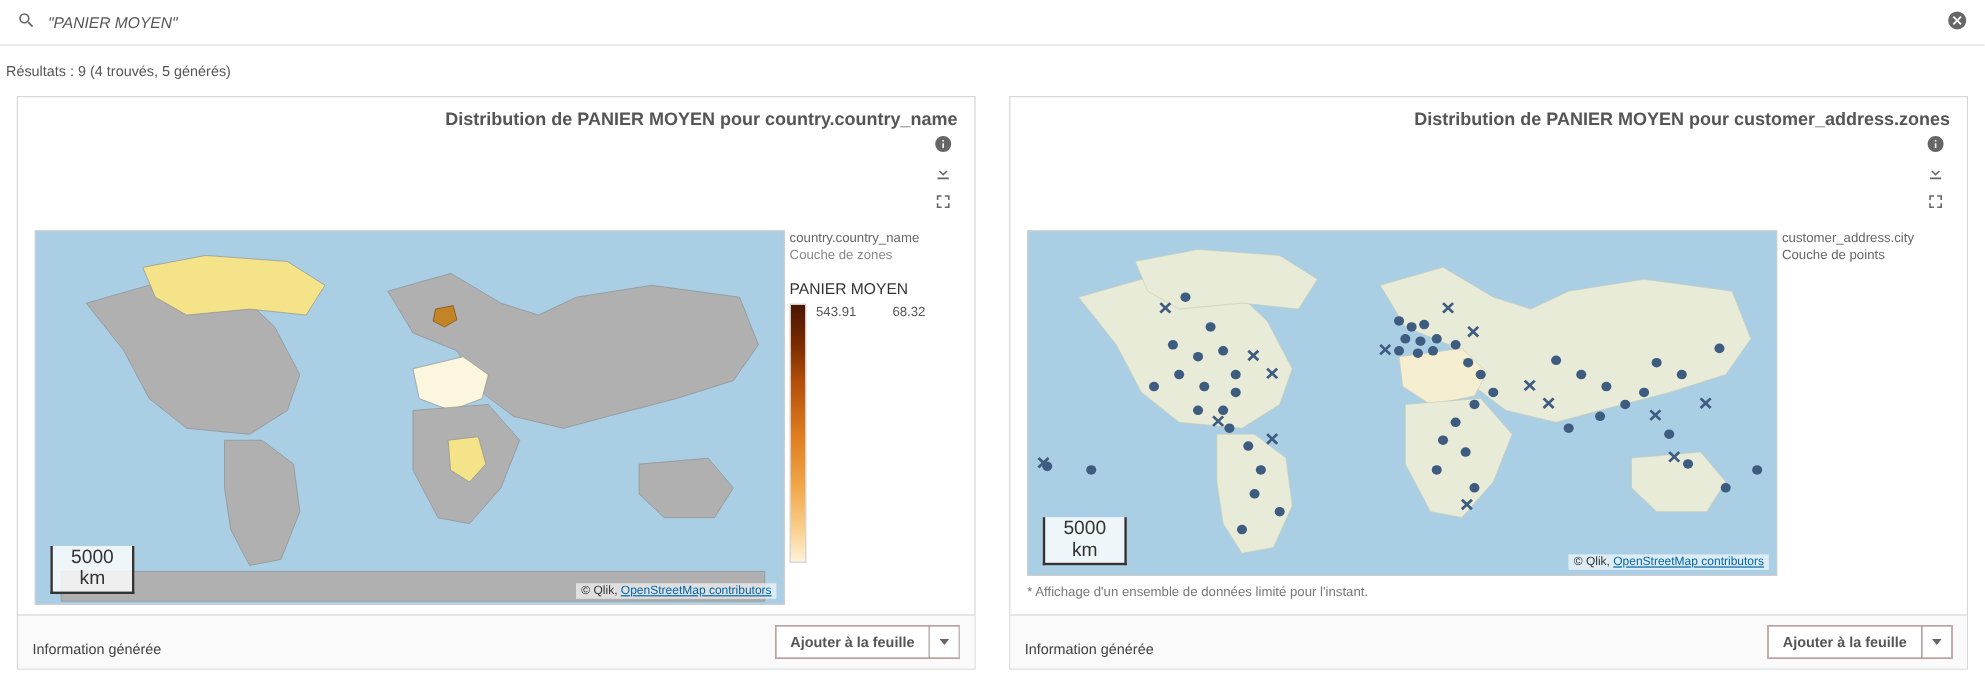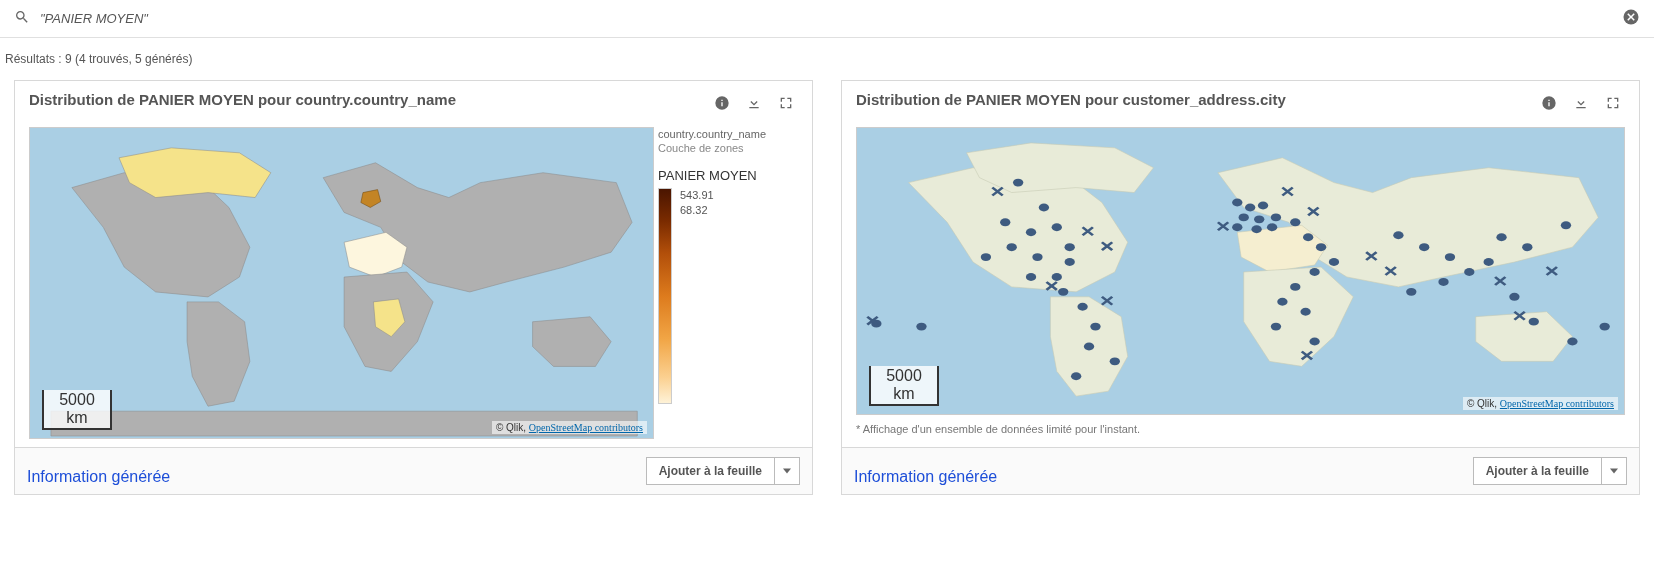--- a/index.html
+++ b/index.html
@@ -8,46 +8,46 @@
 .search-bar { display: flex; align-items: center; padding: 8px 14px; border-bottom: 1px solid #e0e0e0; }
 .search-bar .search-icon { color: #666; margin-right: 10px; }
 .search-bar .search-input { flex: 1; border: none; outline: none; font-size: 13px; color: #555; font-style: italic; }
 .search-bar .close-icon { color: #666; cursor: pointer; }
 
 .results-line { padding: 14px 5px 10px; font-size: 12px; color: #555; }
 
 .cards { display: flex; gap: 28px; padding: 4px 14px; }
 .card { flex: 1; border: 1px solid #d8d8d8; background: #fff; display: flex; flex-direction: column; }
 
-.card-header { display: flex; align-items: flex-start; padding: 10px 14px 2px; }
+.card-header { display: flex; align-items: flex-end; padding: 10px 14px 2px; flex-direction: column; }
 .card-title { font-size: 15px; font-weight: 700; color: #555; flex: 1; }
 .card-header .icon-btn { width: 24px; height: 24px; display: flex; align-items: center; justify-content: center; color: #666; cursor: pointer; margin-left: 8px; }
 
 .card-body { padding: 10px 14px 8px; flex: 1; display: flex; flex-direction: column; }
 .map-wrapper { display: flex; gap: 4px; }
 .map { position: relative; flex: 1; height: 312px; background: #aacfe4; border: 1px solid #ccc; overflow: hidden; }
 .map svg { position: absolute; inset: 0; width: 100%; height: 100%; }
 .scale-bar { position: absolute; bottom: 8px; left: 12px; font-size: 16px; color: #333; background: rgba(255,255,255,0.8); padding: 1px 3px; border-left: 2px solid #333; border-right: 2px solid #333; border-bottom: 2px solid #333; width: 70px; text-align: center; }
 .attribution { position: absolute; bottom: 4px; right: 6px; font-size: 10px; color: #333; background: rgba(255,255,255,0.6); padding: 1px 4px; }
-.attribution a { color: #0066aa; text-decoration: underline; font-family: Liberation Serif, serif; }
+.attribution a { color: #0066aa; text-decoration: underline; }
 
 .legend { width: 140px; font-size: 11px; color: #555; line-height: 1.3; padding-top: 0; }
 .legend .lg-title { color: #666; }
 .legend .lg-sub { color: #888; margin-bottom: 12px; }
 .legend .lg-measure { font-size: 13px; color: #333; margin-bottom: 4px; }
 .legend .gradient-row { display: flex; align-items: flex-start; gap: 8px; }
 .legend .gradient { width: 14px; height: 216px; background: linear-gradient(to bottom, #4a1500 0%, #7a2b00 15%, #b24f0a 30%, #dd7b1d 50%, #f1a545 70%, #fbd090 88%, #fef2d7 100%); border: 1px solid #ccc; }
-.legend .grad-labels { height: 216px; display: flex; flex-direction: column; font-size: 11px; color: #555; }
+.legend .grad-labels { height: 216px; display: flex; flex-direction: row; justify-content: space-between; font-size: 11px; color: #555; gap: 30px; }
 
 .legend2 { width: 140px; font-size: 11px; color: #666; padding-top: 0; line-height: 1.3; }
 
 .footnote { font-size: 11px; color: #777; margin-top: 8px; }
 
 .card-footer { display: flex; align-items: center; border-top: 1px solid #d8d8d8; padding: 8px 12px; background: #fafafa; }
-.card-footer .info-text { font-size: 16px; color: #1d4ed8; flex: 1; margin-top: 12px; }
+.card-footer .info-text { font-size: 12px; color: #404040; flex: 1; margin-top: 12px; }
 .btn-group { display: flex; border: 1px solid #bbb; background: #7f1d1d; }
 .btn-group button { background: #fff; border: none; padding: 6px 12px; font-size: 12px; color: #555; font-weight: 600; cursor: pointer; }
 .btn-group .divider { width: 1px; background: #bbb; }
 .btn-group .caret { padding: 6px 8px; }
 
 svg.icon { width: 16px; height: 16px; fill: currentColor; }
 svg.icon-lg { width: 18px; height: 18px; fill: currentColor; }
 </style>
 </head>
 <body>
@@ -134,21 +134,21 @@
           <svg width="8" height="8" viewBox="0 0 10 10">
               <path fill="#666" d="M0 2 L10 2 L5 8 Z"></path>
             </svg>
         </button>
       </div>
     </div>
   </div>
 
   <div class="card">
     <div class="card-header">
-      <div class="card-title">Distribution de PANIER MOYEN pour customer_address.city</div>
+      <div class="card-title">Distribution de PANIER MOYEN pour customer_address.zones</div>
       <div class="icon-btn">
         <svg class="icon" viewBox="0 0 24 24">
             <path d="M12 2a10 10 0 100 20 10 10 0 000-20zm1 15h-2v-6h2v6zm0-8h-2V7h2v2z"></path>
           </svg>
       </div>
       <div class="icon-btn">
         <svg class="icon" viewBox="0 0 24 24">
             <path d="M5 20h14v-2H5v2zM12 2L12 13 8 9l-1.4 1.4L12 15.8l5.4-5.4L16 9l-4 4V2h0z"></path>
           </svg>
       </div>
@@ -243,20 +243,24 @@
               <path d="M510 185 l8 8 m0 -8 l-8 8"></path>
                 <path d="M495 150 l8 8 m0 -8 l-8 8"></path>
               <path d="M535 140 l8 8 m0 -8 l-8 8"></path>
             </g>
           </svg>
           <div class="scale-bar">5000 km</div>
           <div class="attribution">
             <span>© Qlik, </span><a href="#">OpenStreetMap contributors</a>
           </div>
         </div>
+        <div class="legend2">
+          <div>customer_address.city</div>
+          <div>Couche de points</div>
+        </div>
       </div>
       <div class="footnote">* Affichage d'un ensemble de données limité pour l'instant.</div>
     </div>
     <div class="card-footer">
       <div class="info-text">Information générée</div>
       <div class="btn-group">
         <button>Ajouter à la feuille</button>
         <div class="divider"></div>
         <button class="caret">
           <svg width="8" height="8" viewBox="0 0 10 10">

